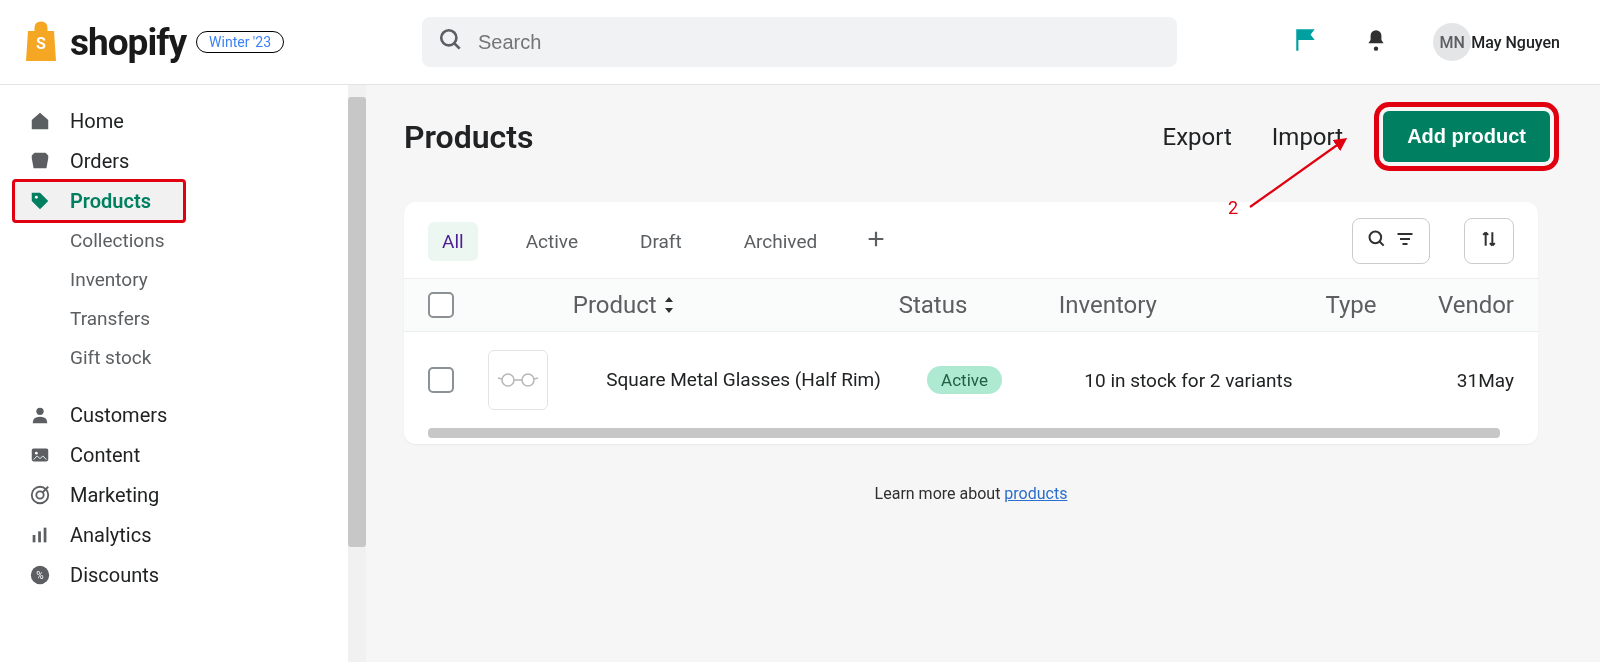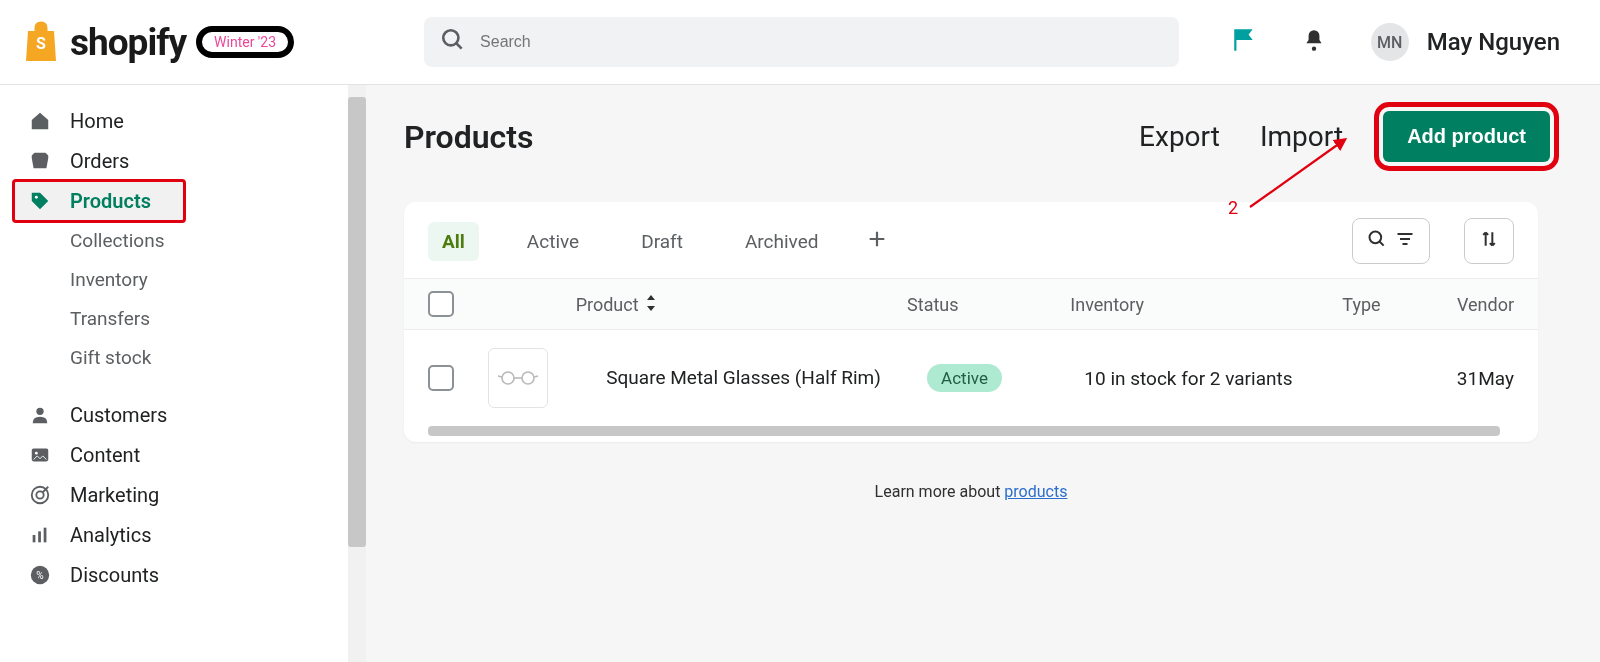--- a/index.html
+++ b/index.html
@@ -28,57 +28,57 @@
     min-width: 270px;
   }
   .brand svg { display: block; }
   .brand-word {
     font-size: 37px;
     font-weight: 700;
     letter-spacing: -1px;
     color: #1a1a1a;
   }
   .brand-pill {
-    border: 6px solid #000000;
+    border: 1px solid #000000;
     border-radius: 16px;
     padding: 2px 12px;
     font-size: 14px;
-    color: #ec4899;
+    color: #3b82f6;
   }
   .search-wrap {
     flex: 0 0 755px;
     margin-left: 110px;
   }
   .search {
     display: flex;
     align-items: center;
     background: #f1f2f3;
     border-radius: 8px;
     height: 50px;
     padding: 0 16px;
     gap: 14px;
   }
   .search svg { flex: none; }
   .search-input {
     border: none;
     background: transparent;
     outline: none;
-    font-size: 16px;
+    font-size: 20px;
     color: #15803d;
     width: 100%;
   }
   .top-spacer { flex: 1; }
   .top-icons { display: flex; align-items: center; gap: 44px; }
-  .user-chip { display: flex; align-items: center; gap: 18px; }
+  .user-chip { display: flex; align-items: center; gap: 0; }
   .avatar {
     width: 38px; height: 38px; border-radius: 50%;
     background:#e3e5e7; display:flex; align-items:center; justify-content:center;
     font-size:16px; color:#5c5f62; font-weight:500;
   }
-  .user-name { font-size: 24px; font-weight: 500; }
+  .user-name { font-size: 16px; font-weight: 500; }
 
   
   .workspace {
     display: flex;
     height: calc(662px - 85px);
     background: #f6f6f7;
   }
   .sidebar-col {
     width: 366px;
     background: #fff;
@@ -139,21 +139,21 @@
     overflow: hidden;
   }
   .page-head {
     display: flex;
     align-items: center;
     gap: 40px;
     padding-right: 50px;
   }
   .page-title { font-size: 32px; font-weight: 600; }
   .page-head-spacer { flex: 1; }
-  .txt-btn { font-size: 28px; cursor: pointer; }
+  .txt-btn { font-size: 24px; cursor: pointer; }
   .add-btn {
     background: #008060;
     color: #fff;
     font-size: 20px;
     font-weight: 600;
     border: none;
     border-radius: 6px;
     padding: 14px 24px;
     cursor: pointer;
     outline: 5px solid #e1000f;
@@ -176,39 +176,39 @@
     padding: 16px 24px 14px 24px;
     gap: 34px;
   }
   .tab {
     font-size: 19px;
     color: #5c5f62;
     padding: 8px 14px;
     border-radius: 6px;
     cursor: pointer;
   }
-  .tab.active { background: #edf7f2; color: #4d7c0f; font-weight: 700; }
+  .tab.active { background: #edf7f2; color: #4c1d95; font-weight: 400; }
   .tab-plus { color:#5c5f62; cursor:pointer; }
   .tabs-spacer { flex: 1; }
   .icon-btn {
     border: 1px solid #c9cccf;
     border-radius: 8px;
     padding: 10px 14px;
     display: flex; align-items:center; gap:8px;
     background:#fff;
     cursor: pointer;
   }
 
   .thead {
     display: flex;
     align-items: center;
     padding: 12px 24px;
     border-top: 1px solid #eceded;
     border-bottom: 1px solid #eceded;
-    font-size: 18px;
+    font-size: 24px;
     color: #5c5f62;
     gap: 0;
     background: #fafbfb;
   }
   .col-check { width: 64px; }
   .col-img   { width: 88px; }
   .col-prod  { width: 300px; display:flex; align-items:center; gap:6px; }
   .col-stat  { width: 168px; margin-left: 40px; }
   .col-inv   { width: 280px; }
   .col-type  { width: 118px; }

